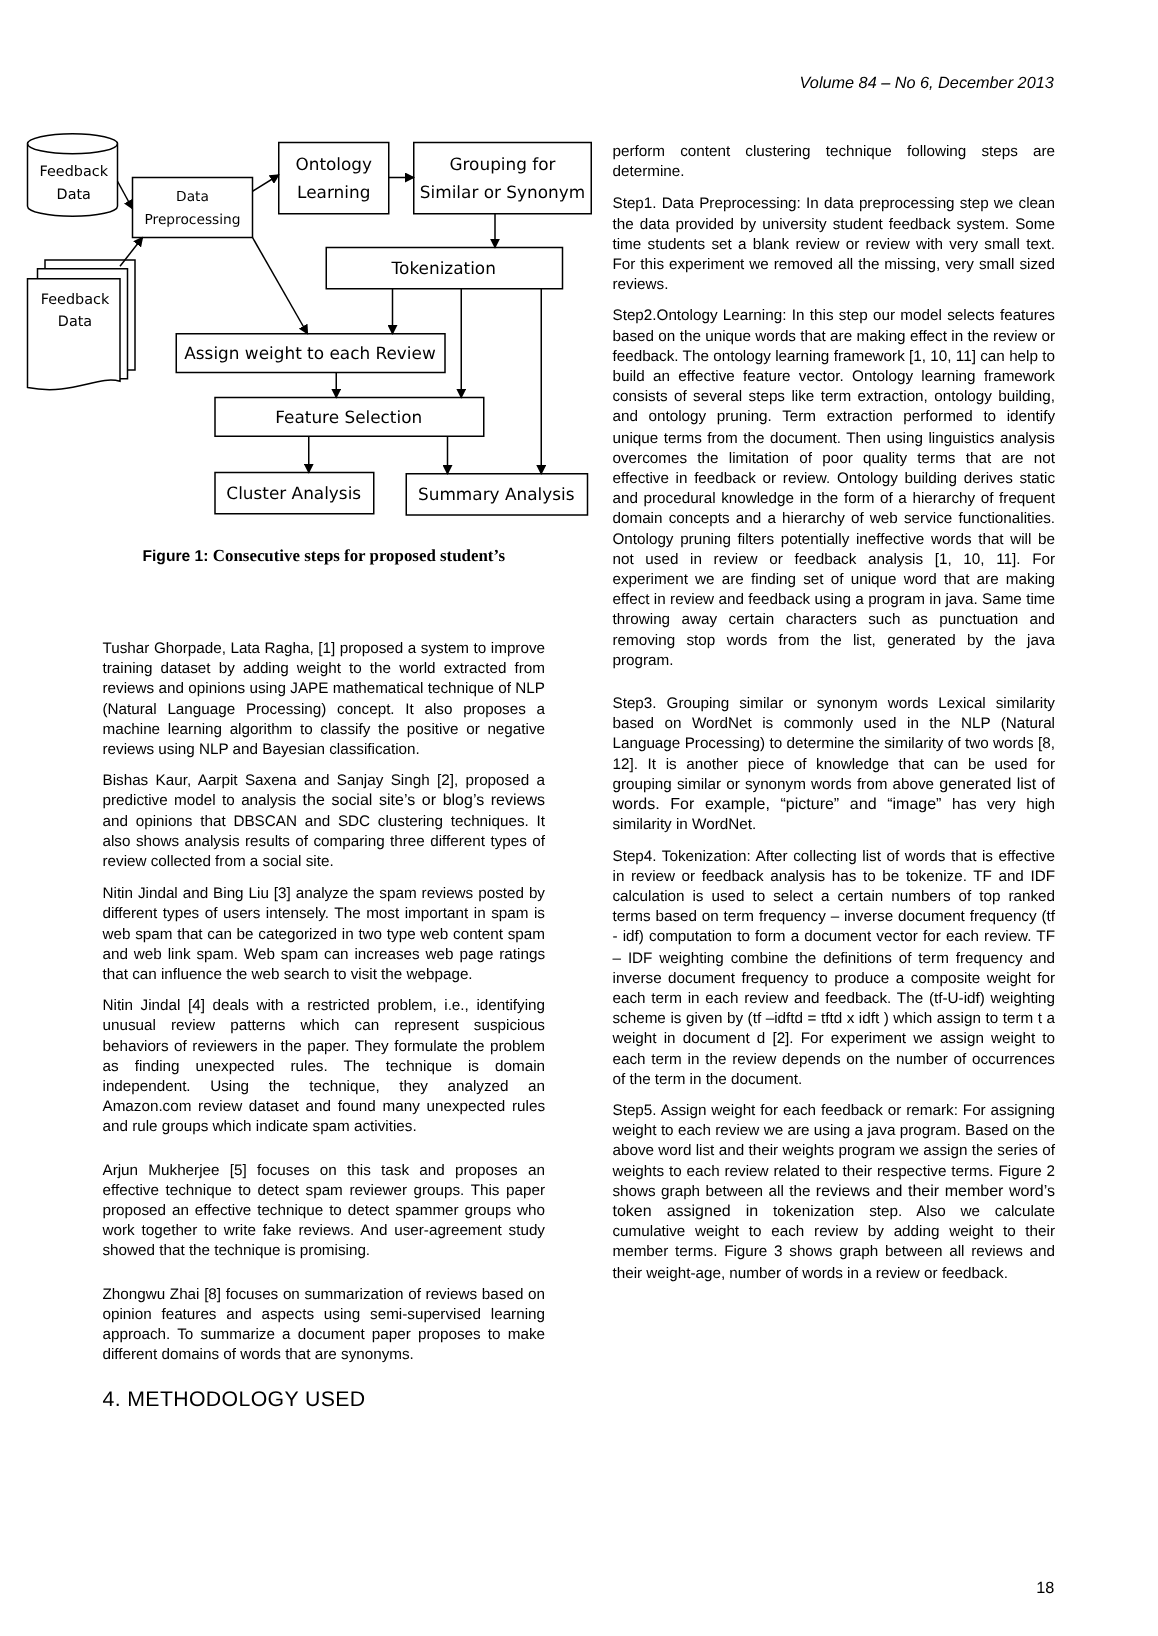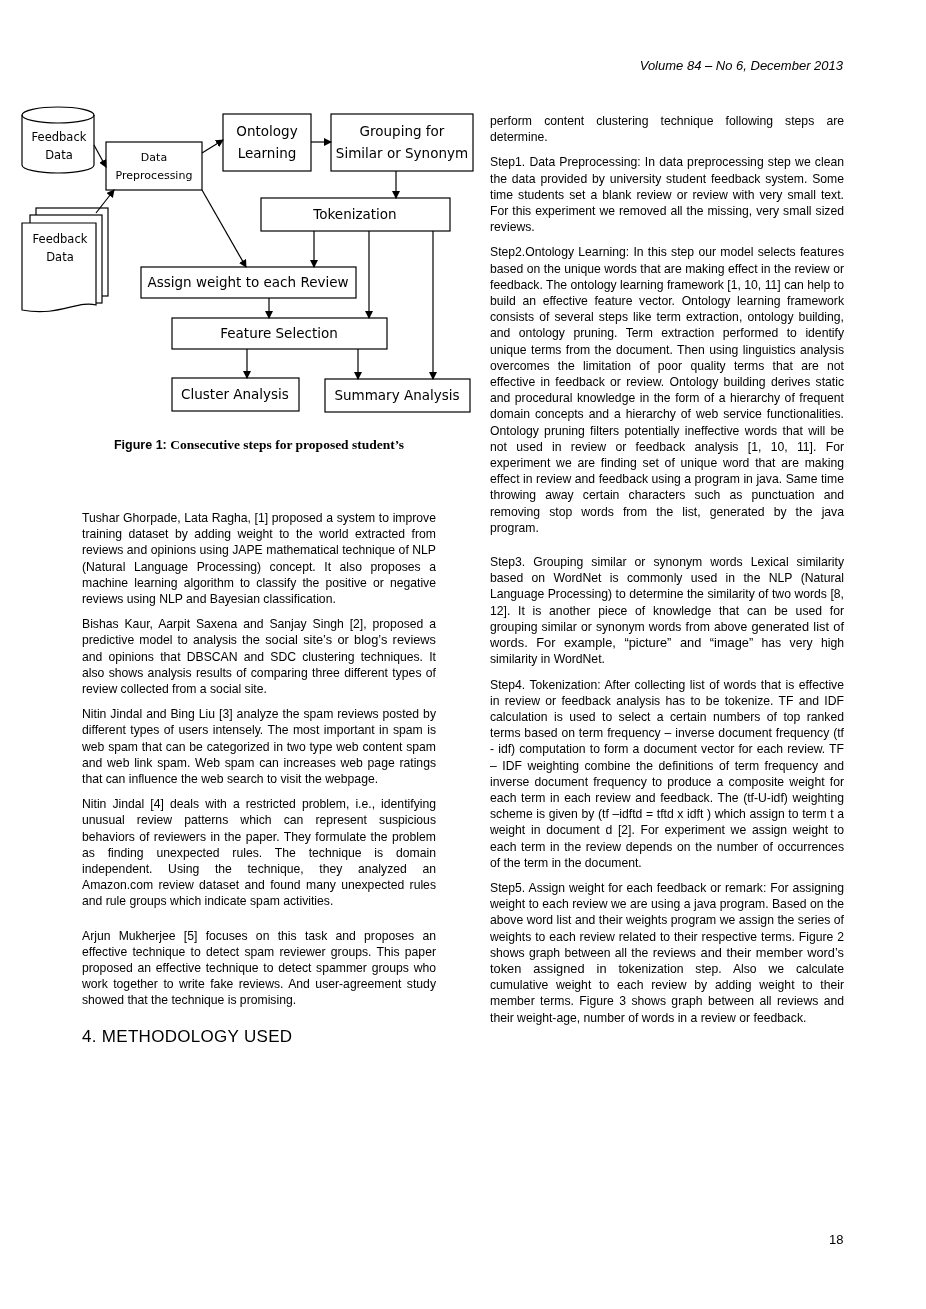--- a/index.html
+++ b/index.html
@@ -10,21 +10,21 @@
   .col-left { left: 82px; margin-top: 23px; }
   .col-right { left: 490px; top: 113px; }
   .col p { margin: 0 0 9px 0; }
   .col p.gap { margin-bottom: 18px; }
   .serif { font-family: Liberation Sans, sans-serif; font-size: 12.8px; }
   .figure { position: absolute; left: 18px; top: 105px; width: 456px; height: 310px; }
   .figure svg text { font-family: "DejaVu Sans", sans-serif; fill: #000; }
   .caption { position: absolute; left: 82px; top: 436px; width: 354px; text-align: center; font-size: 12.5px; line-height: 17px; font-weight: bold; }
   .caption .cap-serif { font-family: "Liberation Serif", serif; font-size: 13.5px; }
   .section-title { font-size: 17px; font-weight: normal; margin: 0; line-height: 20px; letter-spacing: 0.3px; }
-  .page-num { position: absolute; left: 829px; top: 1232px; font-size: 13px; }
+  .page-num { position: absolute; left: 829px; top: 1262px; font-size: 13px; }
 </style>
 </head>
 <body>
 
 <div class="header">
   <div>Volume 84 – No 6, December 2013</div>
 </div>
 
 <div class="figure">
   <svg width="456" height="310" viewBox="0 0 456 310" xmlns="http://www.w3.org/2000/svg">
@@ -94,20 +94,21 @@
     <span class="cap-serif">Consecutive steps for proposed student’s</span>
   </div>
 </div>
 
 <div class="col col-left" style="top:487px;">
   <p>Tushar Ghorpade, Lata Ragha, [1] proposed a system to improve training dataset by adding weight to the world extracted from reviews and opinions using JAPE mathematical technique of NLP (Natural Language Processing) concept. It also proposes a machine learning algorithm to classify the positive or negative reviews using NLP and Bayesian classification.</p>
   <p><span>Bishas Kaur, Aarpit Saxena and Sanjay Singh [2], proposed a predictive model to analysis</span> <span class="serif">the social site’s or blog’s reviews</span> <span>and opinions that DBSCAN and SDC clustering techniques. It also shows analysis results of comparing three different types of review collected from a social site.</span></p>
   <p>Nitin Jindal and Bing Liu [3] analyze the spam reviews posted by different types of users intensely. The most important in spam is web spam that can be categorized in two type web content spam and web link spam. Web spam can increases web page ratings that can influence the web search to visit the webpage.</p>
   <p class="gap">Nitin Jindal [4] deals with a restricted problem, i.e., identifying unusual review patterns which can represent suspicious behaviors of reviewers in the paper. They formulate the problem as finding unexpected rules. The technique is domain independent. Using the technique, they analyzed an Amazon.com review dataset and found many unexpected rules and rule groups which indicate spam activities.</p>
   <p class="gap">Arjun Mukherjee [5] focuses on this task and proposes an effective technique to detect spam reviewer groups. This paper proposed an effective technique to detect spammer groups who work together to write fake reviews. And user-agreement study showed that the technique is promising.</p>
+  <p class="gap">Zhongwu Zhai [8] focuses on summarization of reviews based on opinion features and aspects using semi-supervised learning approach. To summarize a document paper proposes to make different domains of words that are synonyms.</p>
   <h2 class="section-title">4.  METHODOLOGY USED</h2>
 </div>
 
 <div class="col col-right">
   <p>perform content clustering technique following steps are determine.</p>
   <p>Step1. Data Preprocessing: In data preprocessing step we clean the data provided by university student feedback system. Some time students set a blank review or review with very small text. For this experiment we removed all the missing, very small sized reviews.</p>
   <p class="gap">Step2.Ontology Learning: In this step our model selects features based on the unique words that are making effect in the review or feedback. The ontology learning framework [1, 10, 11] can help to build an effective feature vector. Ontology learning framework consists of several steps like term extraction, ontology building, and ontology pruning. Term extraction performed to identify unique terms from the document. Then using linguistics analysis overcomes the limitation of poor quality terms that are not effective in feedback or review. Ontology building derives static and procedural knowledge in the form of a hierarchy of frequent domain concepts and a hierarchy of web service functionalities. Ontology pruning filters potentially ineffective words that will be not used in review or feedback analysis [1, 10, 11]. For experiment we are finding set of unique word that are making effect in review and feedback using a program in java. Same time throwing away certain characters such as punctuation and removing stop words from the list, generated by the java program.</p>
   <p><span>Step3. Grouping similar or synonym words Lexical similarity based on WordNet is commonly used in the NLP (Natural Language Processing) to determine the similarity of two words [8, 12]. It is another piece of knowledge that can be used for grouping similar or synonym words from above</span> <span class="serif">generated list of words. For example, “picture” and “image”</span> <span>has very high similarity in WordNet.</span></p>
   <p>Step4. Tokenization: After collecting list of words that is effective in review or feedback analysis has to be tokenize. TF and IDF calculation is used to select a certain numbers of top ranked terms based on term frequency – inverse document frequency (tf - idf) computation to form a document vector for each review. TF – IDF weighting combine the definitions of term frequency and inverse document frequency to produce a composite weight for each term in each review and feedback. The (tf-U-idf) weighting scheme is given by (tf –idftd = tftd x idft ) which assign to term t a weight in document d [2]. For experiment we assign weight to each term in the review depends on the number of occurrences of the term in the document.</p>
   <p><span>Step5. Assign weight for each feedback or remark: For assigning weight to each review we are using a java program. Based on the above word list and their weights program we assign the series of weights to each review related to their respective terms. Figure 2 shows graph between all the</span> <span class="serif">reviews and their member word’s token assigned in</span> <span>tokenization step. Also we calculate cumulative weight to each review by adding weight to their member terms. Figure 3 shows graph between all reviews and their weight-age, number of words in a review or feedback.</span></p>

